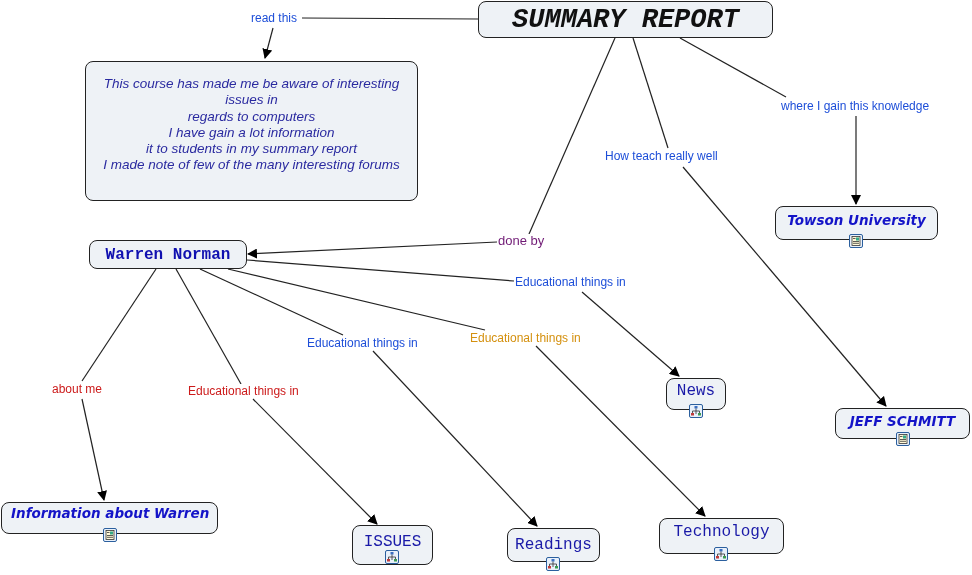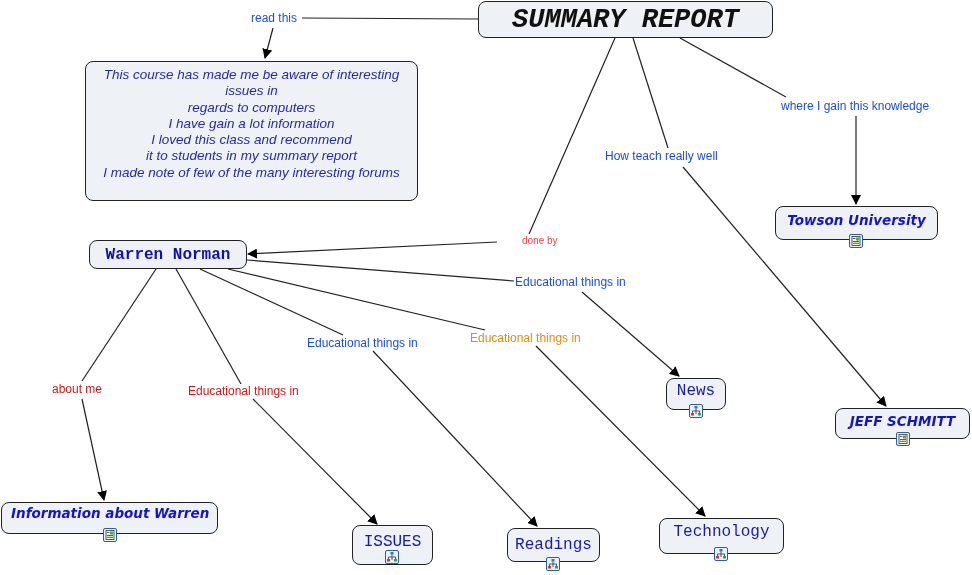--- a/index.html
+++ b/index.html
@@ -2,26 +2,26 @@
 <html><head>
 <meta charset="utf-8">
 <style>
   html, body { margin:0; padding:0; background:#ffffff; }
   #canvas { position:relative; width:972px; height:575px; overflow:hidden; background:#ffffff; font-family:"Liberation Sans", sans-serif; }
   svg.links { position:absolute; left:0; top:0; width:972px; height:575px; }
   .node { position:absolute; box-sizing:border-box; background:#eef2f6; border:1px solid #222; border-radius:8px; display:flex; align-items:center; justify-content:center; text-align:center; color:#1a1aa8; white-space:nowrap; }
   .node.mono { font-family:"Liberation Mono", monospace; }
   .node.boldsans { font-family:"DejaVu Sans", sans-serif; font-weight:bold; font-style:italic; color:#1414c8; }
   .node.title { font-family:"Liberation Mono", monospace; font-weight:bold; font-style:italic; color:#111; font-size:27px;text-align:right; }
-  .node.note { flex-direction:column; justify-content:flex-start; padding-top:5px; font-style:italic; font-size:13.5px; line-height:16.3px; color:#2a2aa0; white-space:normal; }
+  .node.note { flex-direction:column; justify-content:flex-start; padding-top:14px; font-style:italic; font-size:13.5px; line-height:16.3px; color:#2a2aa0; white-space:normal; }
   .lbl { position:absolute; background:#fff; font-size:12px; white-space:nowrap; line-height:14px; padding:0 1px; }
   .lbl.orange { color:#1d4ed8; }
   .lbl.gold { color:#d4900e; }
   .lbl.red { color:#cc1a1a; }
-  .lbl.black { color:#ef4444; font-size:10px;margin-left:24px; }
+  .lbl.black { color:#701a75; font-size:13px; }
   .res-icon { position:absolute; width:14px; height:14px; box-sizing:border-box; border:1px solid #2b5f9e; border-radius:2px; background:#e8f0fa; }
   .res-icon svg { display:block; }
 </style>
 </head>
 <body>
 
 <div id="canvas">
   <svg class="links" viewBox="0 0 972 575">
     <defs>
       <marker id="arr" markerWidth="10" markerHeight="10" refX="9" refY="5" orient="auto" markerUnits="userSpaceOnUse">
@@ -71,21 +71,20 @@
 
   <div class="node title" style="left:478px;top:1px;width:295px;height:37px;">
     <span>SUMMARY REPORT</span>
   </div>
 
   <div class="node note" style="left:85px;top:61px;width:333px;height:140px;">
     <div>This course has made me be aware of interesting</div>
     <div>issues in</div>
     <div>regards to computers</div>
     <div>I have gain a lot information</div>
-    <div>I loved this class and recommend</div>
     <div>it to students in my summary report</div>
     <div>I made note of few of the many interesting forums</div>
   </div>
 
   <div class="node mono" style="left:89px;top:240px;width:158px;height:29px;font-weight:bold;font-size:16px;color:#1010b0;">
     <span>Warren Norman</span>
   </div>
 
   <div class="node boldsans" style="left:775px;top:206px;width:163px;height:34px;font-size:13.5px;padding-bottom:6px;">
     <span>Towson University</span>

